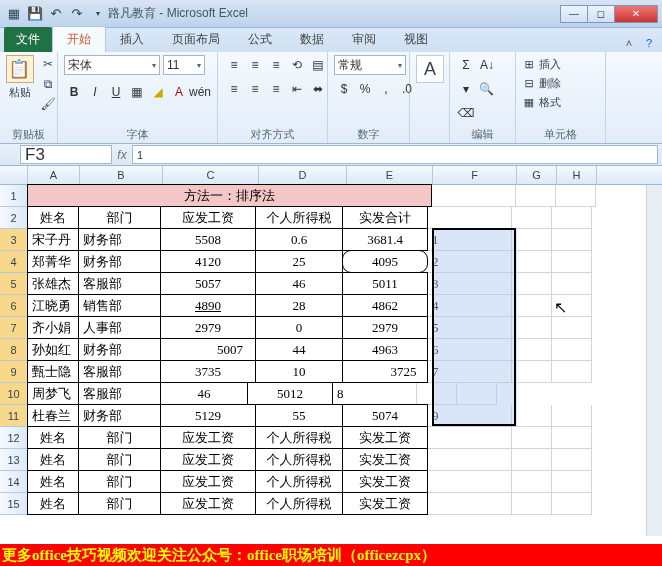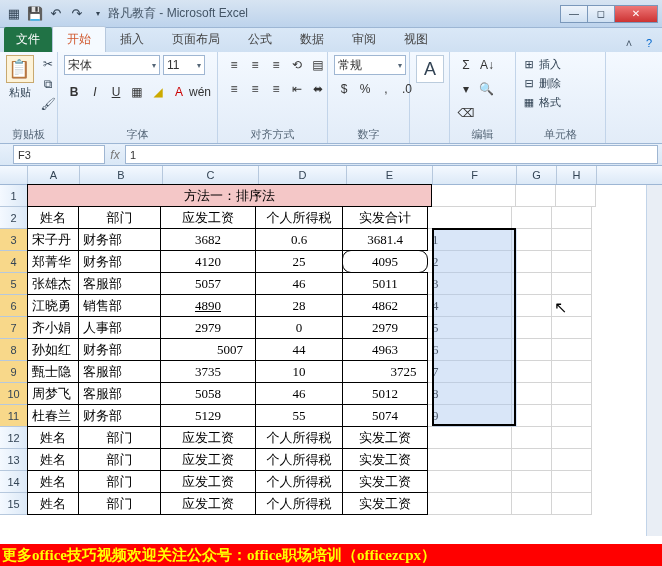--- a/index.html
+++ b/index.html
@@ -24,21 +24,21 @@
 .bigbtn{display:flex;flex-direction:column;align-items:center;gap:2px;font-size:11px;color:#345;width:34px}
 .bigbtn .bic{width:28px;height:28px;display:flex;align-items:center;justify-content:center;font-size:18px;border:1px solid #c8a96f;background:#fdf3d9}
 .smrow{display:flex;flex-direction:column;gap:2px}
 .smbtn{width:20px;height:18px;display:flex;align-items:center;justify-content:center;font-size:12px;color:#345;border:1px solid transparent}
 .combo{height:20px;border:1px solid #9fb6d2;background:#fff;display:flex;align-items:center;padding:0 3px;font-size:12px;color:#333}
 .combo .dd{margin-left:auto;font-size:8px;color:#567}
 .fontrow{display:flex;gap:3px;margin-bottom:3px}
 .btnrow{display:flex;gap:1px}
 .tbtn{width:20px;height:20px;display:flex;align-items:center;justify-content:center;font-size:12px;color:#333;border:1px solid transparent}
 .namebox-row{height:22px;background:linear-gradient(#e8f1fb,#d9e7f6);border-bottom:1px solid #9db6d4;display:flex;align-items:center}
-.namebox{width:92px;height:19px;border:1px solid #9fb6d2;background:#fff;margin-left:13px;padding:0 4px;font-size:11px;color:#333;display:flex;align-items:center}
+.namebox{width:92px;height:19px;border:1px solid #9fb6d2;background:#fff;margin-left:20px;padding:0 4px;font-size:17px;color:#333;display:flex;align-items:center}
 .fx{width:20px;text-align:center;font-style:italic;color:#777;font-size:12px}
 .fbar{flex:1;height:19px;border:1px solid #9fb6d2;background:#fff;padding:0 4px;font-size:11px;color:#333;display:flex;align-items:center;margin-right:4px}
 .grid{position:relative;height:370px;overflow:hidden;background:#fff}
 .colheads{display:flex;height:19px;background:linear-gradient(#f4f9ff,#dce9f7);border-bottom:1px solid #9db6d4}
 .corner{width:28px;border-right:1px solid #b6c8dd}
 .ch{border-right:1px solid #b6c8dd;display:flex;align-items:center;justify-content:center;font-size:11px;color:#345}
 .gridbody{display:flex}
 .rowheads{width:28px}
 .rh{height:22px;border-bottom:1px solid #b6c8dd;border-right:1px solid #9db6d4;background:linear-gradient(90deg,#f4f9ff,#dce9f7);display:flex;align-items:center;justify-content:center;font-size:11px;color:#345}
 .rh.sel{background:#f8d88a}
@@ -272,21 +272,21 @@
           <div class="cell bordered hcenter" style="width: 96px;">应发工资</div>
           <div class="cell bordered hcenter" style="width: 88px;">个人所得税</div>
           <div class="cell bordered hcenter" style="width: 86px;">实发合计</div>
           <div class="cell" style="width: 84px;"></div>
           <div class="cell" style="width: 40px;"></div>
           <div class="cell" style="width: 40px;"></div>
         </div>
         <div class="row">
           <div class="cell bordered" style="width: 52px;">宋子丹</div>
           <div class="cell bordered" style="width: 83px;">财务部</div>
-          <div class="cell bordered hcenter" style="width: 96px;">3682</div>
+          <div class="cell bordered hcenter" style="width: 96px;">5508</div>
           <div class="cell bordered hcenter" style="width: 88px;">0.6</div>
           <div class="cell bordered hcenter" style="width: 86px;">3681.4</div>
           <div class="cell" style="width: 84px;">1</div>
           <div class="cell" style="width: 40px;"></div>
           <div class="cell" style="width: 40px;"></div>
         </div>
         <div class="row">
           <div class="cell bordered" style="width: 52px;">郑菁华</div>
           <div class="cell bordered" style="width: 83px;">财务部</div>
           <div class="cell bordered hcenter" style="width: 96px;">4120</div>
@@ -342,21 +342,20 @@
           <div class="cell bordered hcenter" style="width: 96px;">3735</div>
           <div class="cell bordered hcenter" style="width: 88px;">10</div>
           <div class="cell bordered hcenter" style="width: 86px; padding-left: 41px;">3725</div>
           <div class="cell" style="width: 84px;">7</div>
           <div class="cell" style="width: 40px;"></div>
           <div class="cell" style="width: 40px;"></div>
         </div>
         <div class="row">
           <div class="cell bordered" style="width: 52px;">周梦飞</div>
           <div class="cell bordered" style="width: 83px;">客服部</div>
-          <div class="cell bordered hcenter" style="width: 96px;">5058</div>
           <div class="cell bordered hcenter" style="width: 88px;">46</div>
           <div class="cell bordered hcenter" style="width: 86px;">5012</div>
           <div class="cell" style="width: 84px;">8</div>
           <div class="cell" style="width: 40px;"></div>
           <div class="cell" style="width: 40px;"></div>
         </div>
         <div class="row">
           <div class="cell bordered" style="width: 52px;">杜春兰</div>
           <div class="cell bordered" style="width: 83px;">财务部</div>
           <div class="cell bordered hcenter" style="width: 96px;">5129</div>

